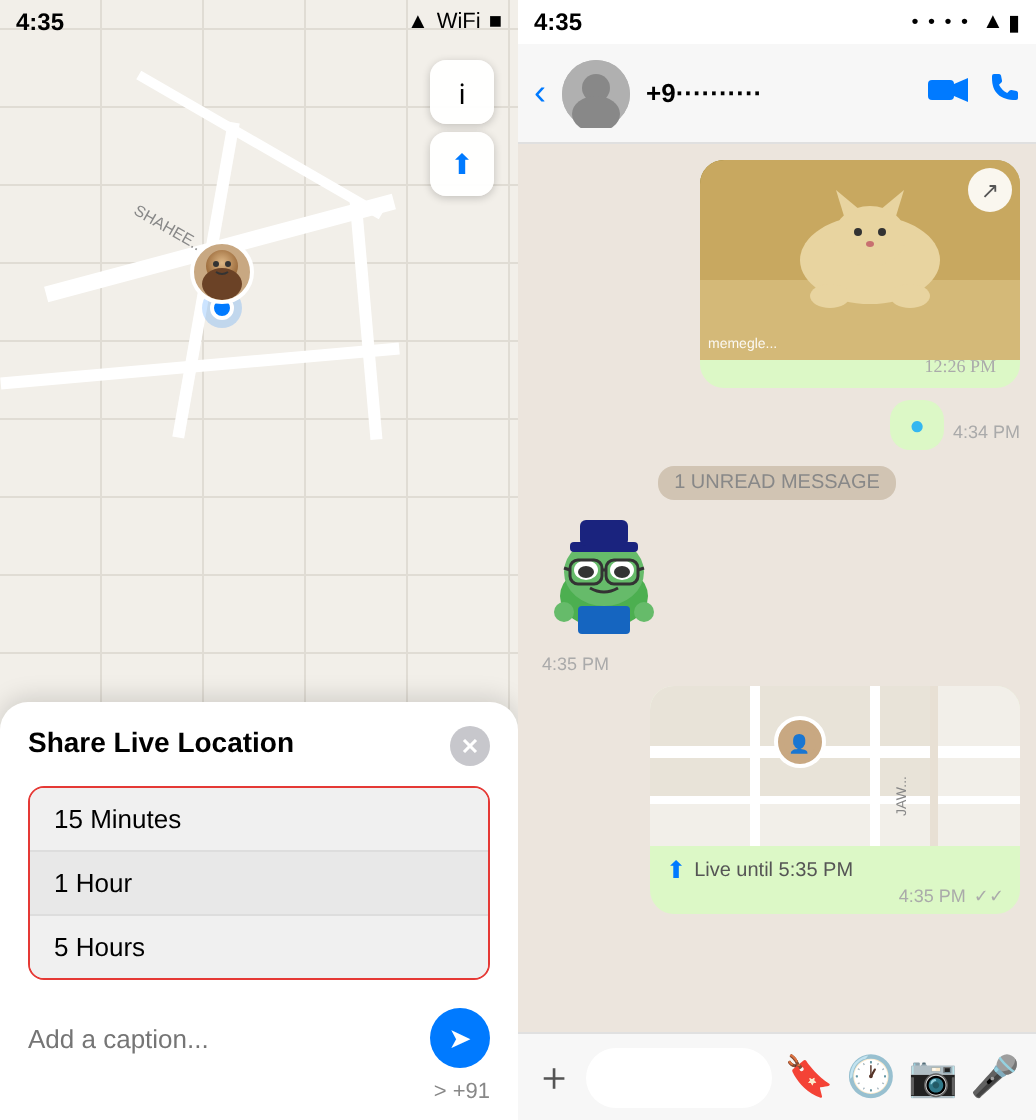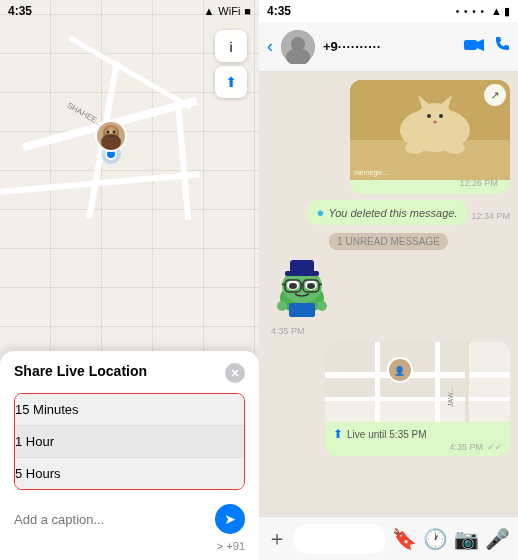--- a/index.html
+++ b/index.html
@@ -173,21 +173,21 @@
     }
 
     
     .duration-picker {
       border: 1.5px solid #e53935;
       border-radius: 8px;
       overflow: hidden;
       margin-bottom: 10px;
     }
     .duration-option {
-      padding: 8px 0;
+      padding: 8px 12px;
       font-size: 13px;
       color: #000;
       background: #f0f0f0;
       cursor: pointer;
     }
     .duration-option.selected {
       background: #f0f0f0;
       font-weight: 600;
     }
     .duration-option:not(:last-child) {
@@ -612,30 +612,29 @@
           <circle cx="91" cy="36" r="2" fill="#333"></circle>
 
           <ellipse cx="85" cy="42" rx="2" ry="1.5" fill="#c87070"></ellipse>
 
           <ellipse cx="65" cy="68" rx="10" ry="6" fill="#e8d4a0"></ellipse>
           <ellipse cx="105" cy="68" rx="10" ry="6" fill="#e8d4a0"></ellipse>
         </svg>
         <div class="msg-share-icon">↗</div>
         <div class="msg-image-overlay">memegle...</div>
       </div>
-      <div class="msg-image-time" style="position:relative;text-align:right;padding:2px 6px;font-size:9px;color:#aaa;">12:26 PM</div>
+      <div class="msg-image-time" style="position:relative;text-align:right;padding:2px 6px;font-size:9px;color:#aaa;font-family:Liberation Serif, serif;">12:26 PM</div>
     </div>
 
     <div style="align-self:flex-end;display:flex;align-items:flex-end;gap:4px;">
       <div class="msg-deleted">
         <span style="color:#34B7F1;font-size:13px;">●</span>
-        <span>You deleted this message.</span>
       </div>
       <div style="font-size:9px;color:#aaa;margin-bottom:4px;">
-        <span>12:34 PM</span>
+        <span>4:34 PM</span>
       </div>
     </div>
 
     <div class="unread-separator">
       <span>1 UNREAD MESSAGE</span>
     </div>
 
     <div style="align-self:flex-start;">
       <svg width="70" height="60" viewBox="0 0 70 60">
 

